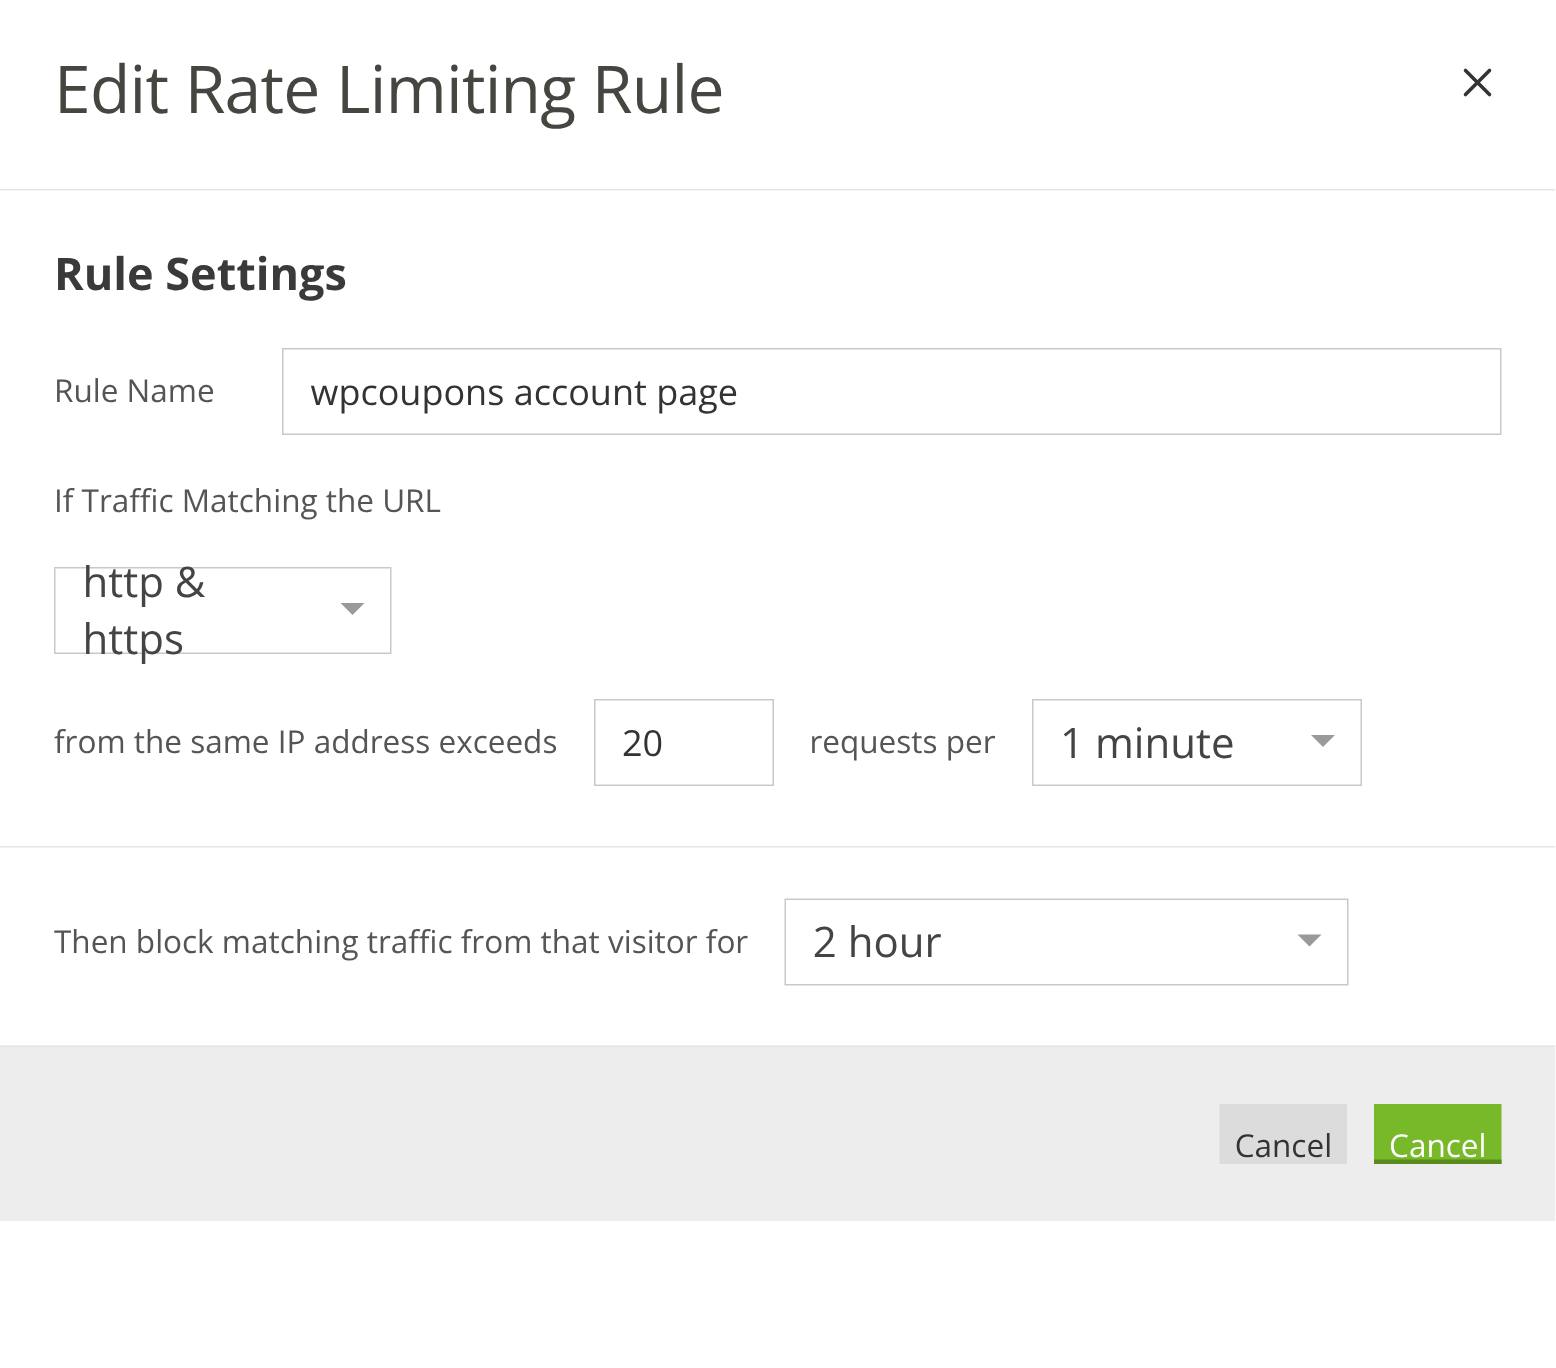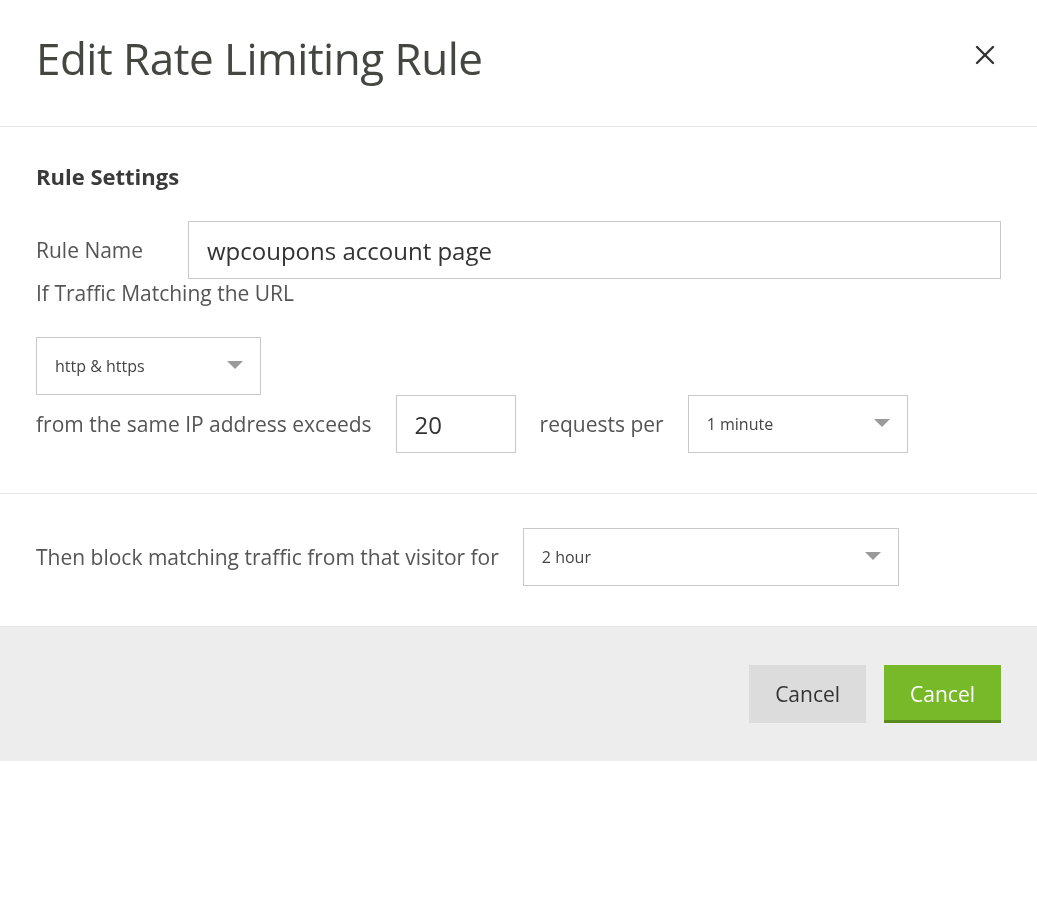--- a/index.html
+++ b/index.html
@@ -34,28 +34,29 @@
     justify-content:center;
     padding:4px;
   }
   .close svg { width:24px; height:24px; }
   .section {
     border-top:1px solid #e5e5e5;
     padding:34px 36px 40px 36px;
   }
   .section-title {
     font-weight:700;
-    font-size:22px;
+    font-size:30px;
     color:#3a3a3a;
     margin:0 0 30px 0;
   }
   .row {
     display:flex;
     align-items:center;
     gap:24px;
+    margin-bottom:30px;
     flex-wrap:wrap;
   }
   .row:last-child { margin-bottom:0; }
   .label {
     color:#555;
     font-size:21px;
   }
   .text-input {
     font:inherit;
     font-size:24px;
@@ -70,21 +71,21 @@
   .text-input.num { width:120px; }
   .select {
     position:relative;
     border:1px solid #c9c9c9;
     background:#fff;
     height:58px;
     display:flex;
     align-items:center;
     padding:0 50px 0 18px;
     cursor:pointer;
-    font-size:16px;
+    font-size:28px;
     color:#444;
   }
   .select.scheme { width:225px; }
   .select.time { width:220px; }
   .select.block { width:376px; }
   .select .caret {
     position:absolute;
     right:16px;
     top:50%;
     transform:translateY(-50%);
@@ -95,24 +96,24 @@
     border-top:1px solid #e5e5e5;
     background:#ededed;
     padding:38px 36px;
     display:flex;
     justify-content:flex-end;
     gap:18px;
   }
   .btn {
     font:inherit;
     font-size:21px;
-    padding:14px 26px;
+    padding:14px 10px;
     border:none;
     cursor:pointer;
-    height:58px;
+    height:40px;
   }
   .btn-cancel {
     background:#dcdcdc;
     color:#333;
   }
   .btn-deploy {
     background:#78b929;
     color:#fff;
     border-bottom:3px solid #5a8c1d;
     padding-bottom:11px;

